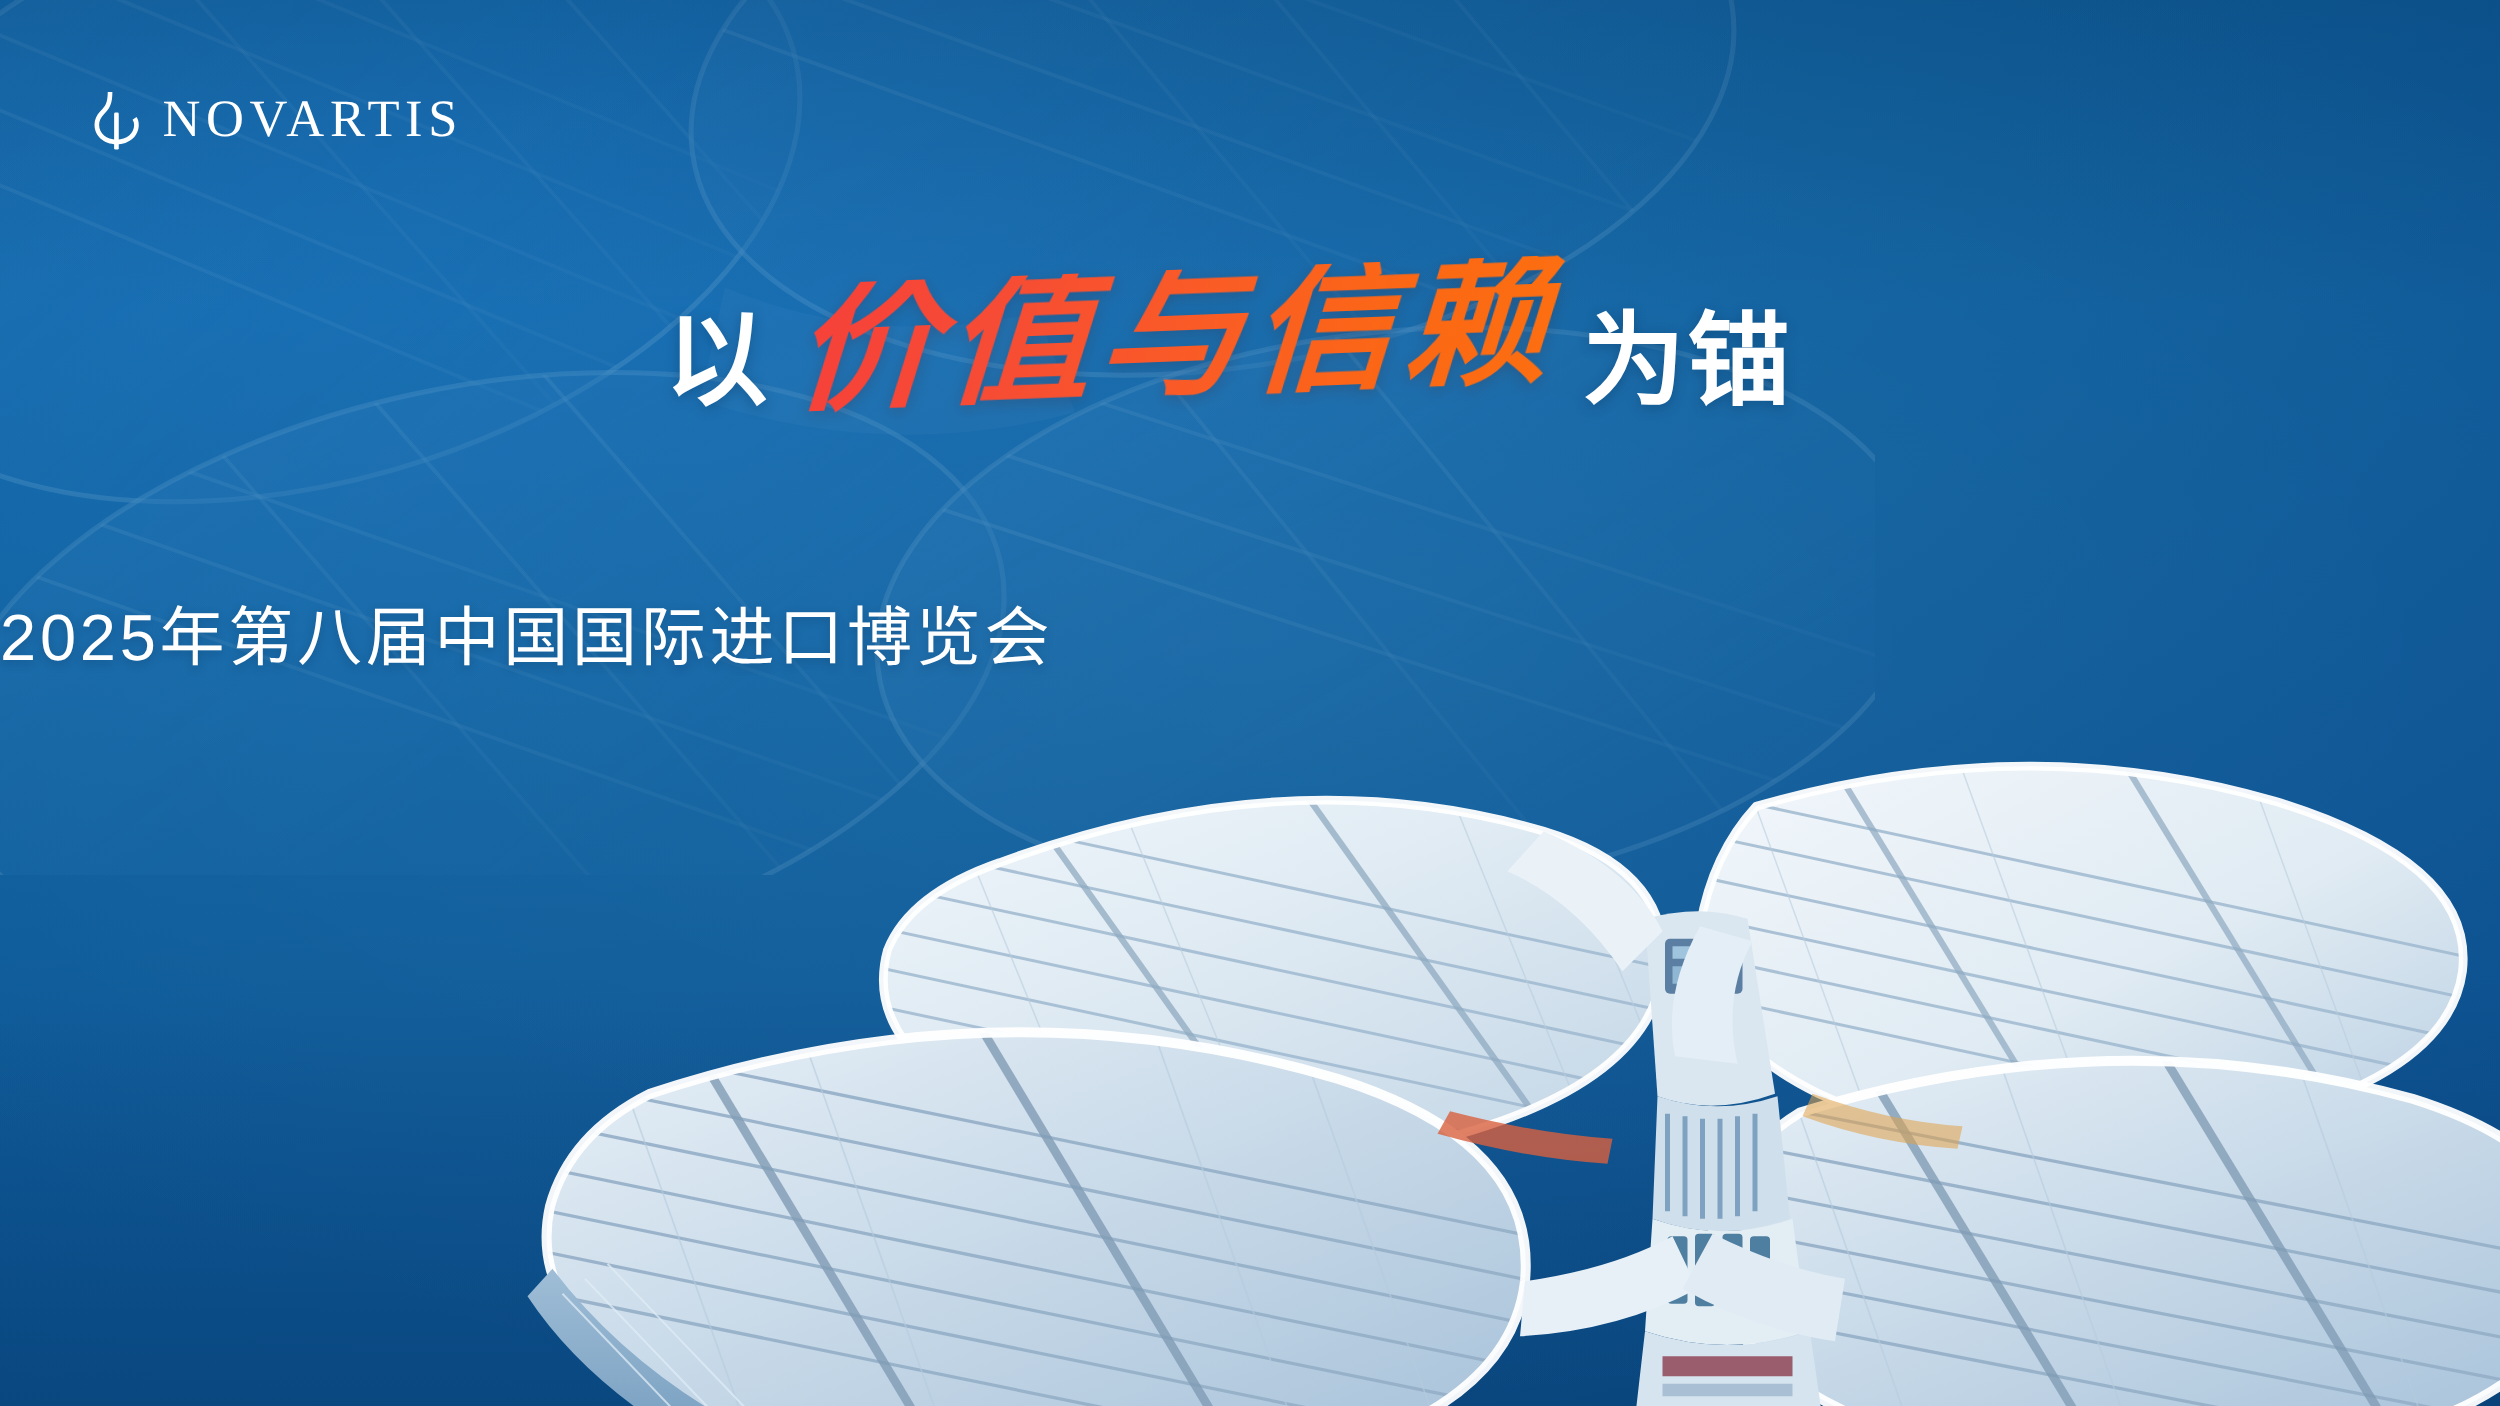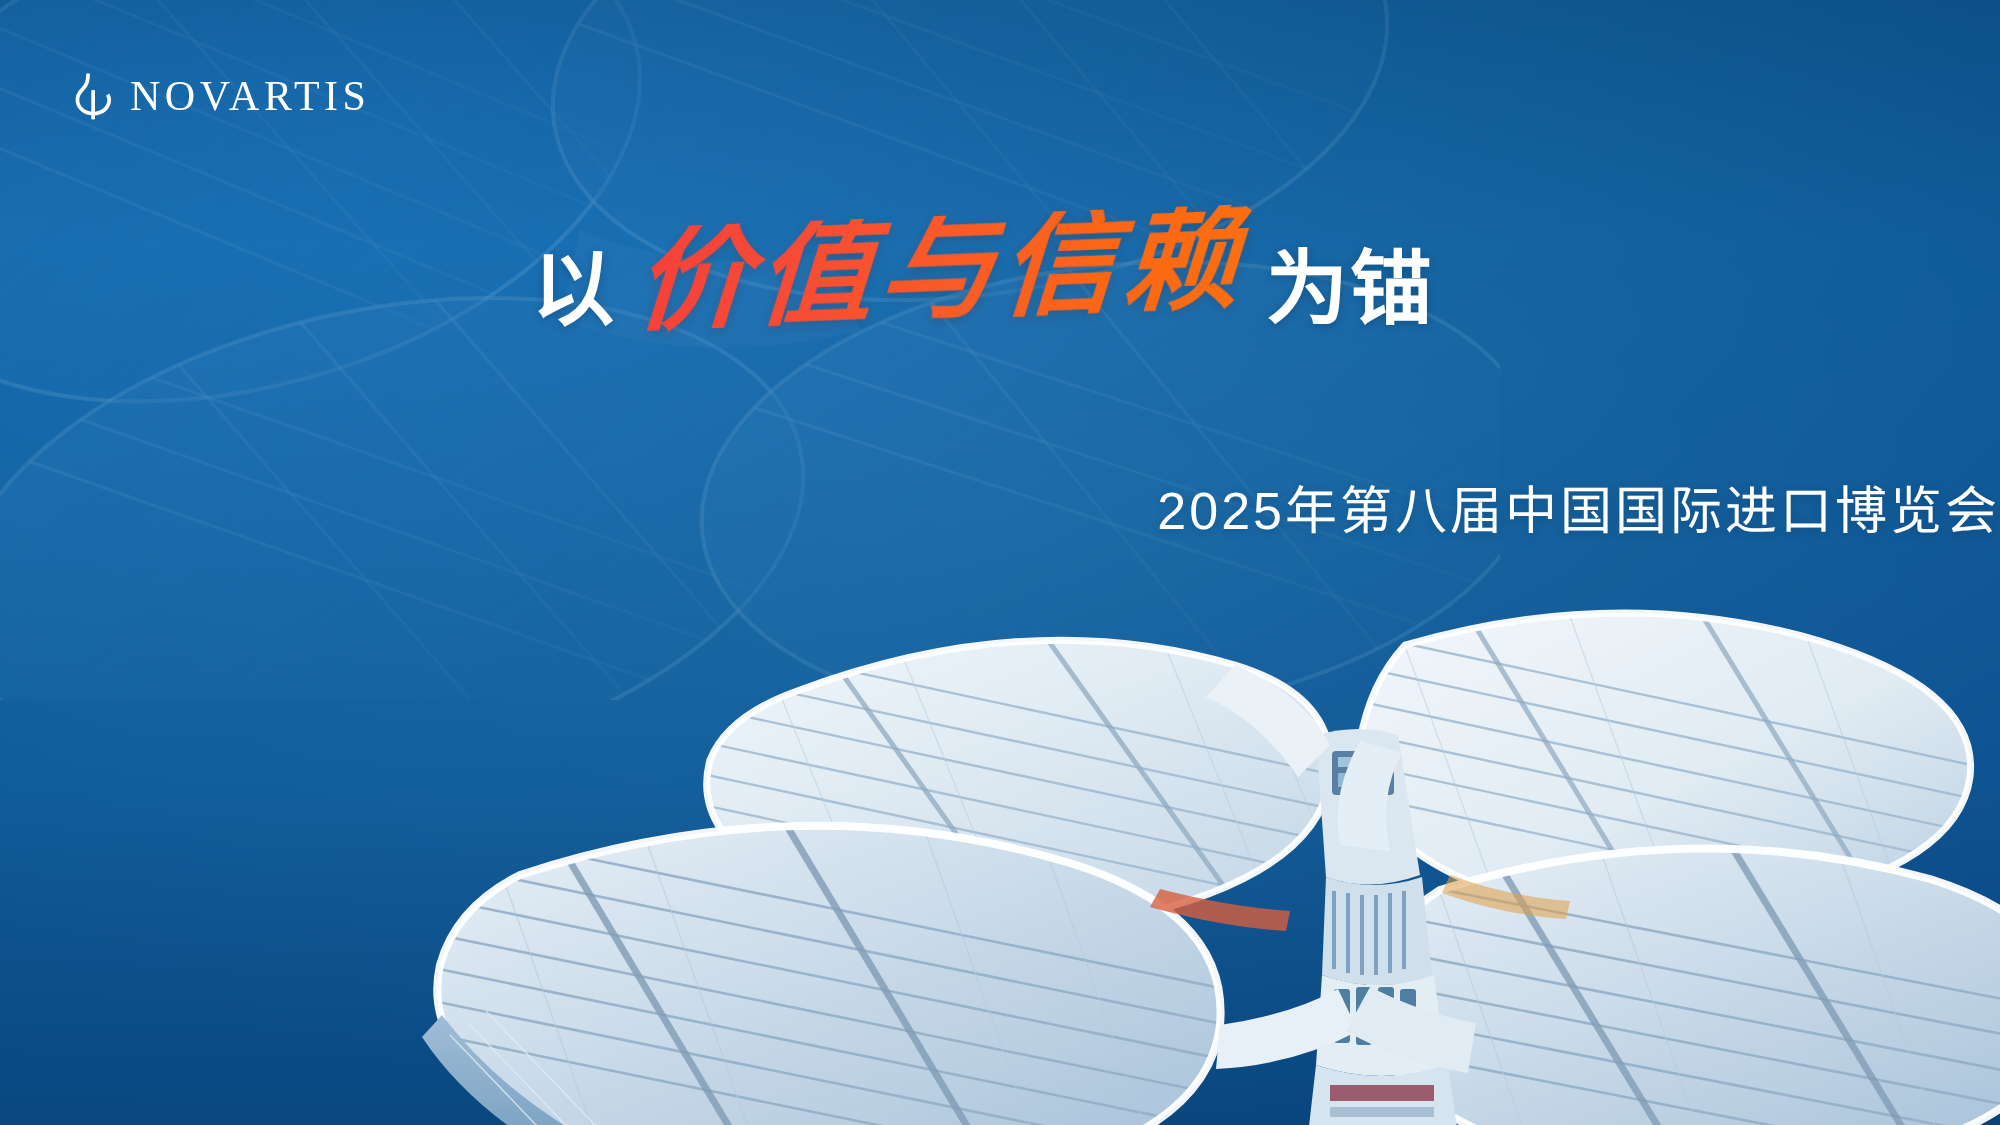--- a/index.html
+++ b/index.html
@@ -80,21 +80,21 @@
   .hl-white {
     color: #ffffff;
     font-size: 82px;
     font-weight: 700;
     line-height: 1;
     letter-spacing: 2px;
     font-family: "Liberation Sans", "DejaVu Sans", sans-serif;
     text-shadow: 0 2px 10px rgba(3,38,72,0.30);
   }
   .hl-lead { margin-right: 10px; padding-bottom: 4px; }
-  .hl-tail { margin-left: 18px; padding-bottom: 4px; font-family: Liberation Serif, serif; }
+  .hl-tail { margin-left: 18px; padding-bottom: 4px; }
   .hl-gap { display: inline-block; width: 34px; }
 
   
   .hl-calli {
     font-size: 116px;
     line-height: 0.92;
     font-weight: 700;
     font-style: italic;
     letter-spacing: 6px;
     font-family: "Liberation Serif", "DejaVu Serif", serif;
@@ -108,21 +108,21 @@
     padding: 0 6px;
     filter: drop-shadow(0 3px 6px rgba(80,12,0,0.18));
   }
 
   
   .subtitle {
     position: absolute;
     left: 0;
     right: 0;
     top: 485px;
-    text-align: right;
+    text-align: left;
     z-index: 5;
     color: #ffffff;
     font-size: 52px;
     font-weight: 400;
     letter-spacing: 3px;
     line-height: 1;
     font-family: "Liberation Sans", "DejaVu Sans", sans-serif;
     text-shadow: 0 2px 8px rgba(3,38,72,0.25);
   }
 

